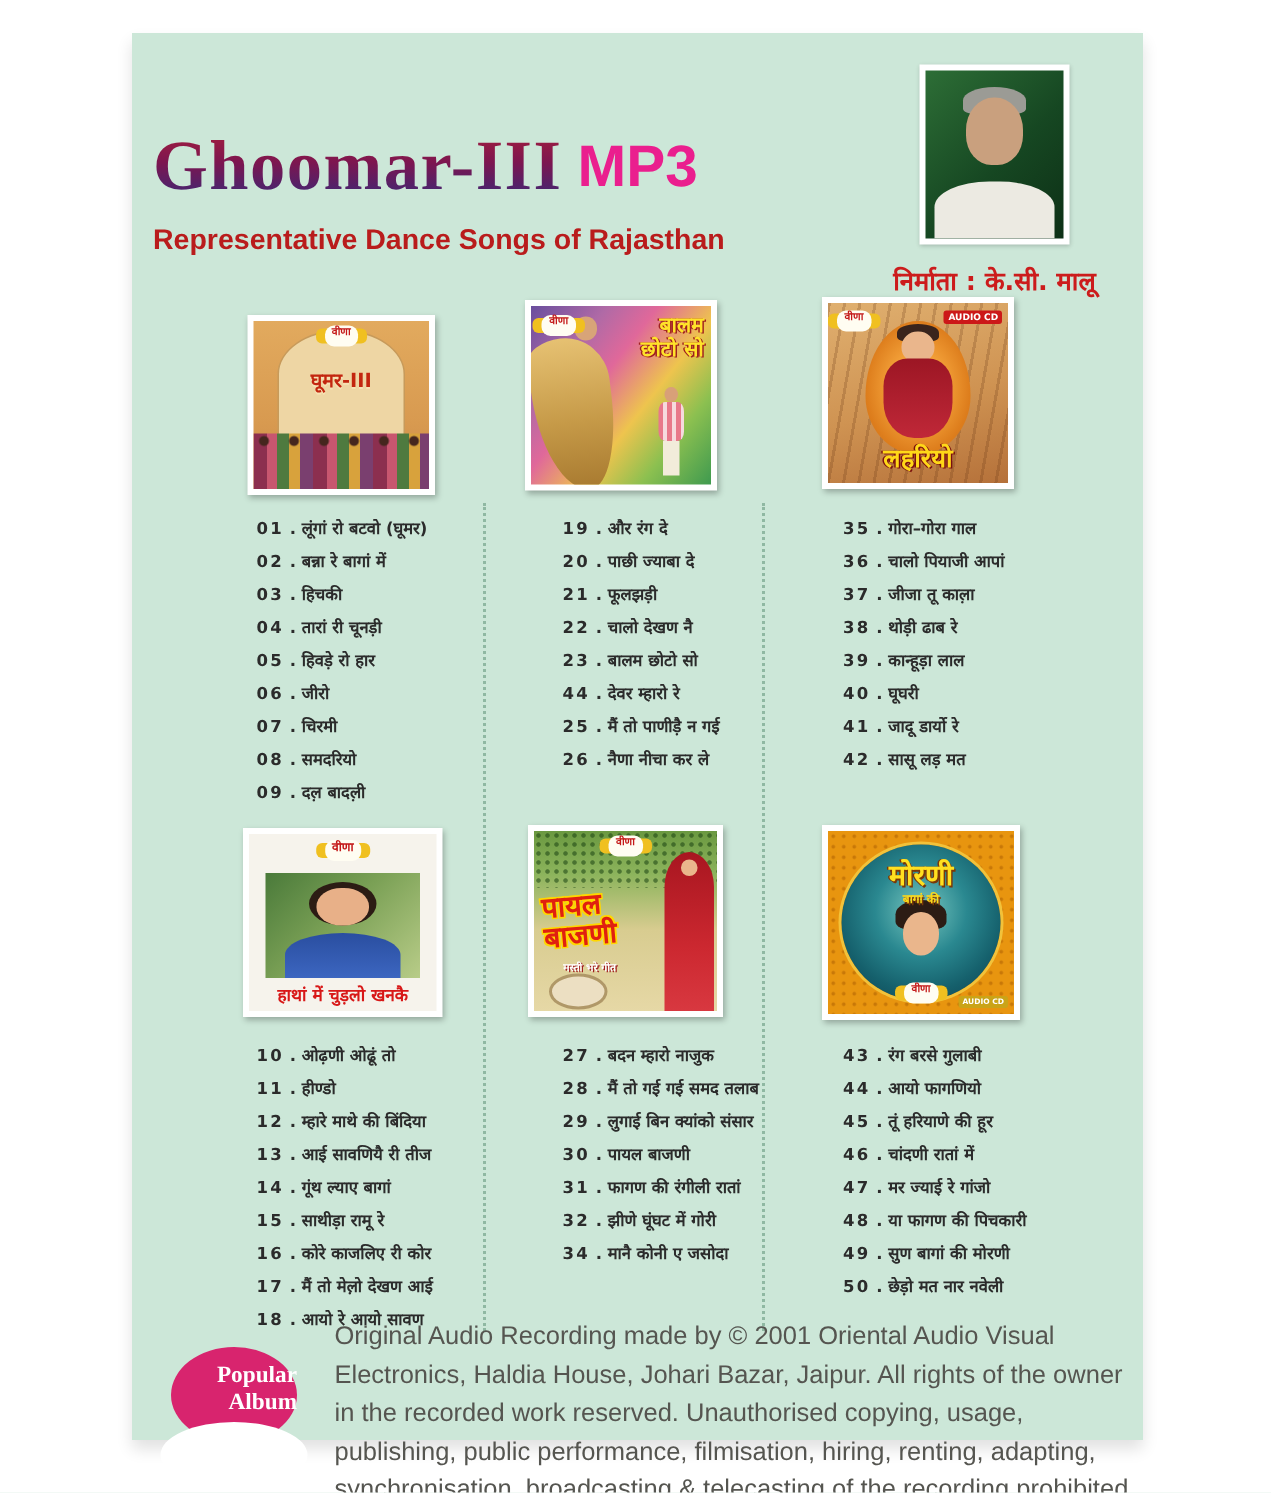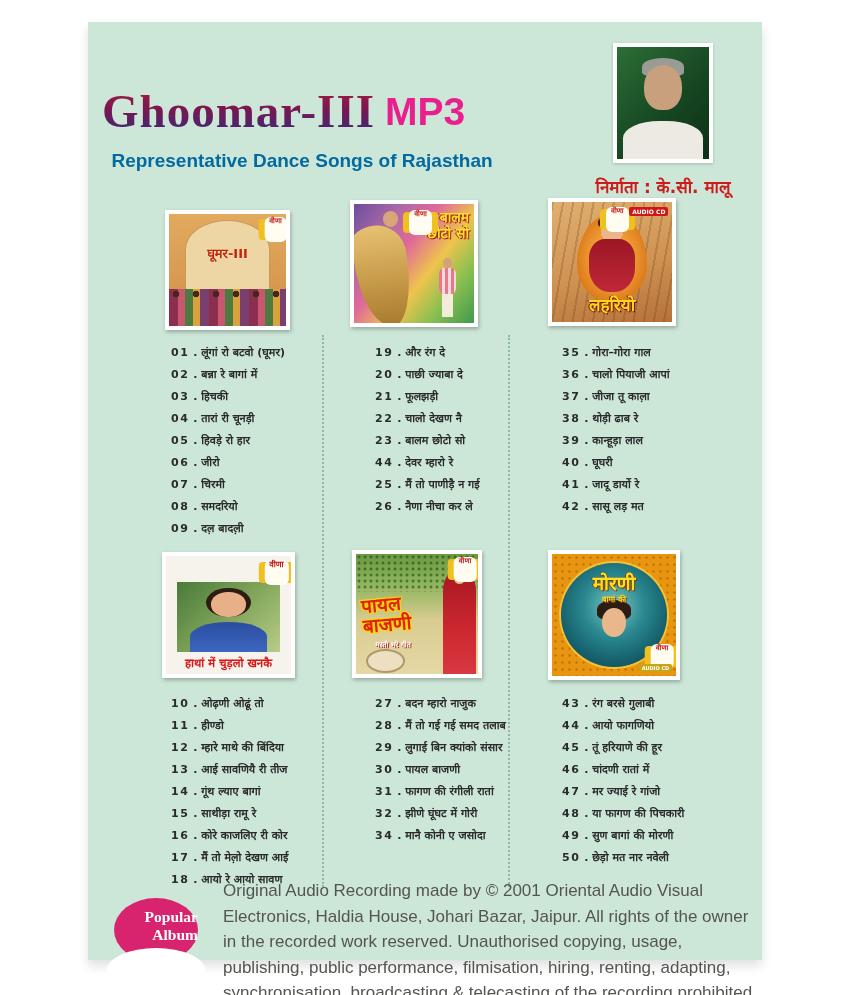--- a/index.html
+++ b/index.html
@@ -12,38 +12,38 @@
   }
 
   
   .main-title { position:absolute; left:14px; top:62px; width:400px; white-space:nowrap; }
   .gh-title {
     font-family:"Liberation Serif", serif; font-weight:bold; font-size:47px; letter-spacing:1px;
     background:linear-gradient(180deg,#a81f3c 0%, #7c1650 45%, #332b7c 100%);
     -webkit-background-clip:text; background-clip:text; color:transparent;
   }
   .gh-format { font-family:"Liberation Sans", sans-serif; font-weight:bold; font-size:39px; color:#ea1f8e; margin-left:10px; vertical-align:2px; }
-  .subtitle { position:absolute; left:14px; top:128px; width:400px; text-align:center;
-    font-family:"Liberation Sans", sans-serif; font-weight:bold; font-size:19px; color:#0369a1; }
+  .subtitle { position:absolute; left:14px; top:128px; width:400px; 
+    font-family:"Liberation Sans", sans-serif; font-weight:bold; font-size:19px; color:#b91c1c; }
 
   .photo { position:absolute; left:525px; top:21px; width:100px; height:120px; background:#fff; padding:4px; box-shadow:0 1px 3px rgba(0,0,0,.2); }
   .photo-inner { position:relative; width:100%; height:100%; overflow:hidden; background:linear-gradient(135deg,#2d6e36 0%, #164722 55%, #0d3016 100%); }
   .ph-head { position:absolute; top:16%; left:29%; width:42%; height:40%; background:#c9a07e; border-radius:48% 48% 44% 44%; }
   .ph-hair { position:absolute; top:10%; left:27%; width:46%; height:16%; background:#9b9b95; border-radius:50% 50% 20% 20%; }
   .ph-shoulders { position:absolute; bottom:0; left:6%; width:88%; height:34%; background:#eceae2; border-radius:45% 45% 0 0; }
 
   .producer { position:absolute; left:430px; top:153px; width:290px; text-align:center;
     font-size:17px; font-weight:bold; color:#cc1c1c; }
 
   
   .thumb { position:absolute; background:#fff; padding:4px; box-shadow:1px 2px 4px rgba(0,0,0,.28); }
   .tin { position:relative; width:100%; height:100%; overflow:hidden; }
   .veena { position:absolute; font-size:7px; font-weight:bold; color:#c41818; background:#fffdf2;
-    padding:0 5px; border-radius:6px; line-height:9px; height:25px;
-    box-shadow:-8px 0 0 -2px #f0c020, 8px 0 0 -2px #f0c020; z-index:5; white-space:nowrap;margin-left:48px; }
+    padding:0 5px; border-radius:6px; line-height:9px; height:14px;
+    box-shadow:-8px 0 0 -2px #f0c020, 8px 0 0 -2px #f0c020; z-index:5; white-space:nowrap; }
   .cd-badge { position:absolute; background:#cc1818; color:#fff; font-size:6px; font-weight:bold;
     padding:1px 3px; border-radius:2px; z-index:5; white-space:nowrap; }
 
   
   .t1 { left:77px; top:188px; width:125px; height:120px; }
   .t1 .tin { background:linear-gradient(180deg,#e2aa5e 0%, #d89a50 60%, #c9894a 100%); }
   .t1-arch { position:absolute; left:14%; right:14%; top:5%; bottom:26%; background:#eed6a4;
     border-radius:50% 50% 4px 4px / 38% 38% 4px 4px; border:1px solid #c79a5a; }
   .t1-logo { left:50%; transform:translateX(-50%); top:3px; }
   .t1-title { position:absolute; top:27%; left:0; width:100%; text-align:center;

